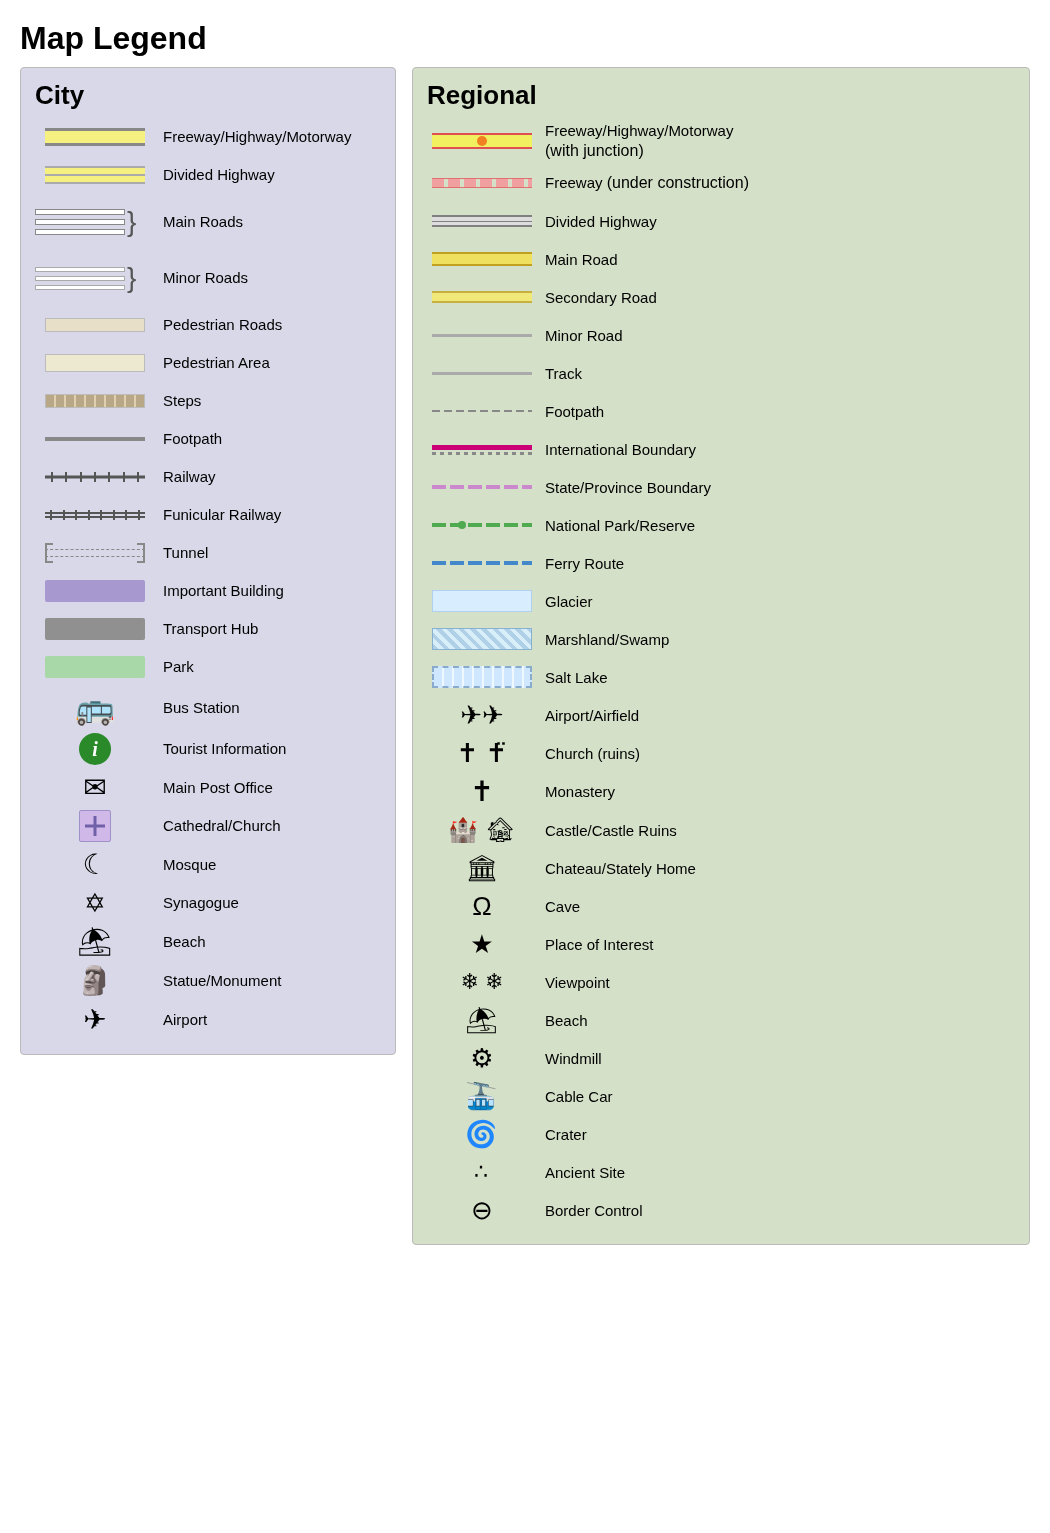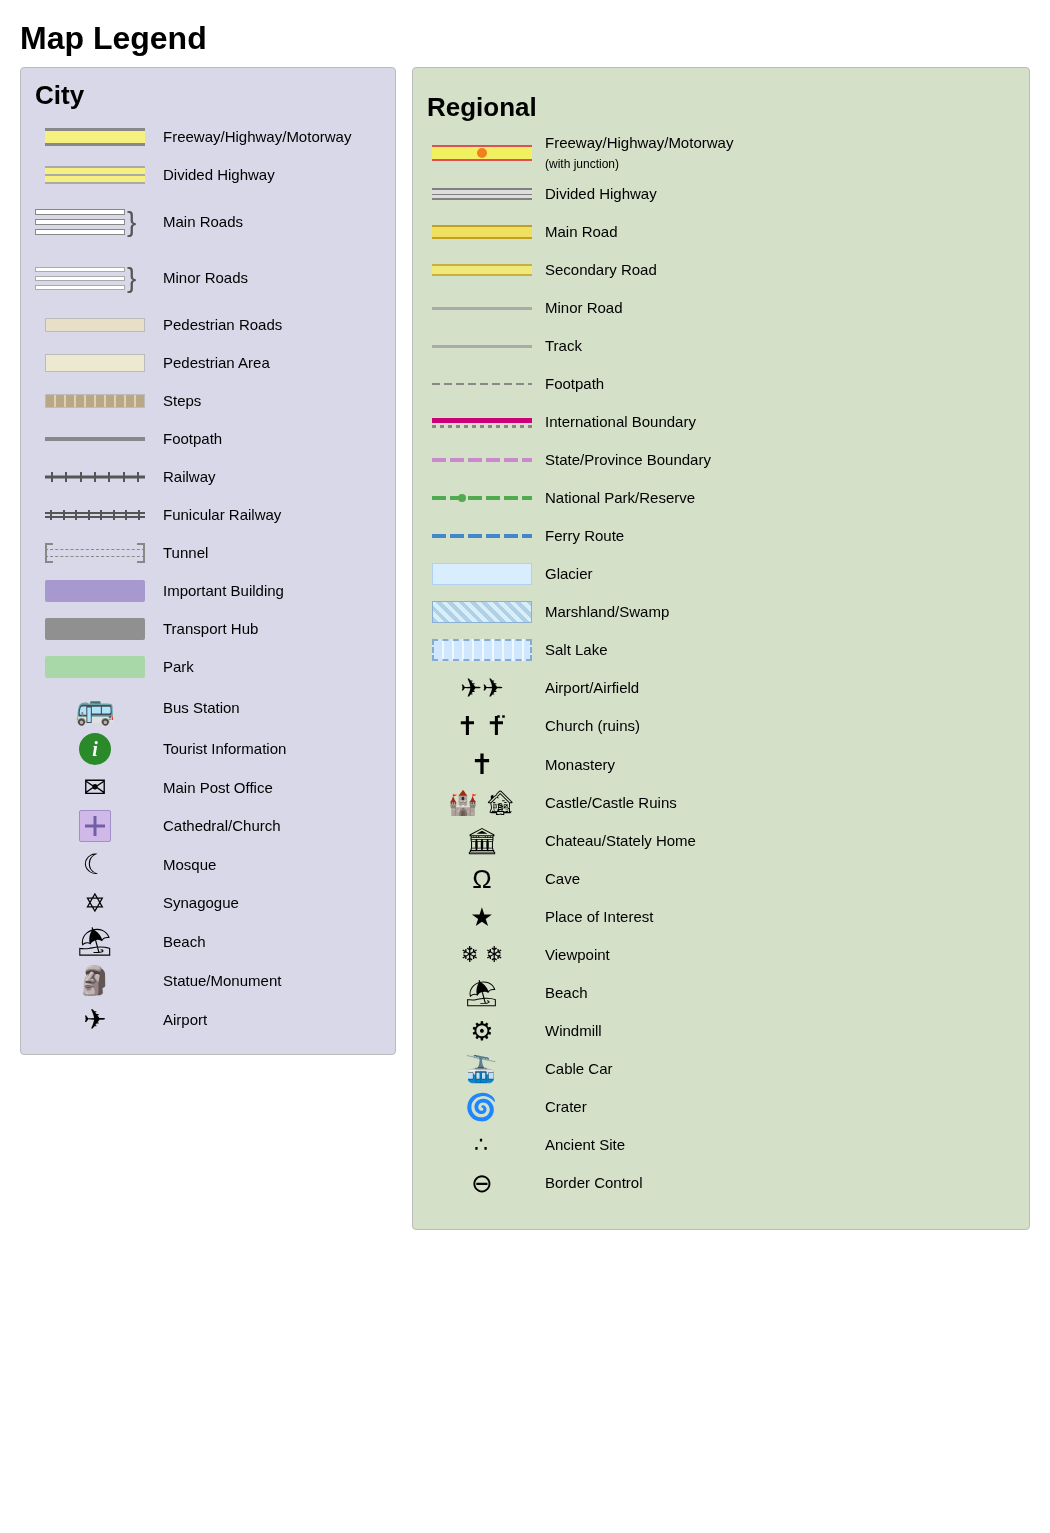--- a/index.html
+++ b/index.html
@@ -36,21 +36,21 @@
       border-radius: 4px;
       padding: 12px 14px;
       width: 376px;
       flex-shrink: 0;
     }
 
     .regional-panel {
       background: #d4e0c8;
       border: 1px solid #bbb;
       border-radius: 4px;
-      padding: 24px 14px;
+      padding: 12px 14px;
       flex: 1;
     }
 
     .panel-title {
       font-size: 26px;
       font-weight: bold;
       margin-bottom: 10px;
     }
 
     .legend-row {
@@ -486,21 +486,21 @@
       height: 22px;
       background: repeating-linear-gradient(
         to right,
         #d0e8ff 0px, #d0e8ff 8px,
         #f0f8ff 8px, #f0f8ff 10px
       );
       border: 2px dashed #88aacc;
     }
 
     .small-label {
-      font-size: 12px;
+      font-size: 16px;
     }
 
     
     .intl-boundary-sym {
       width: 100px;
       height: 12px;
       position: relative;
     }
     .ib-thick {
       position: absolute;
@@ -766,20 +766,26 @@
       <div class="legend-row">
         <div class="reg-symbol">
           <div class="reg-freeway">
             <div class="reg-fw-bg"></div>
             <div class="reg-fw-dot"></div>
           </div>
         </div>
         <div class="label-cell">Freeway/Highway/Motorway<br><span class="small-label">(with junction)</span></div>
       </div>
 
+      <div class="legend-row">
+        <div class="reg-symbol">
+          <div class="reg-freeway-construction"></div>
+        </div>
+        <div class="label-cell">Freeway <span class="small-label">(under construction)</span></div>
+      </div>
 
       <div class="legend-row">
         <div class="reg-symbol">
           <div class="reg-divided"></div>
         </div>
         <div class="label-cell">Divided Highway</div>
       </div>
 
       <div class="legend-row">
         <div class="reg-symbol">

